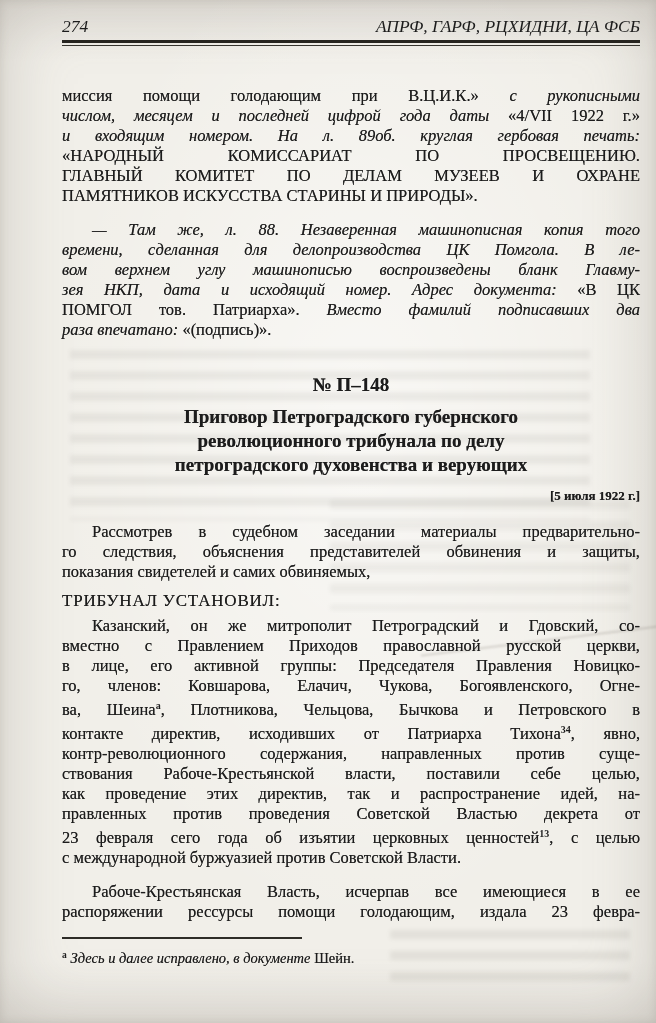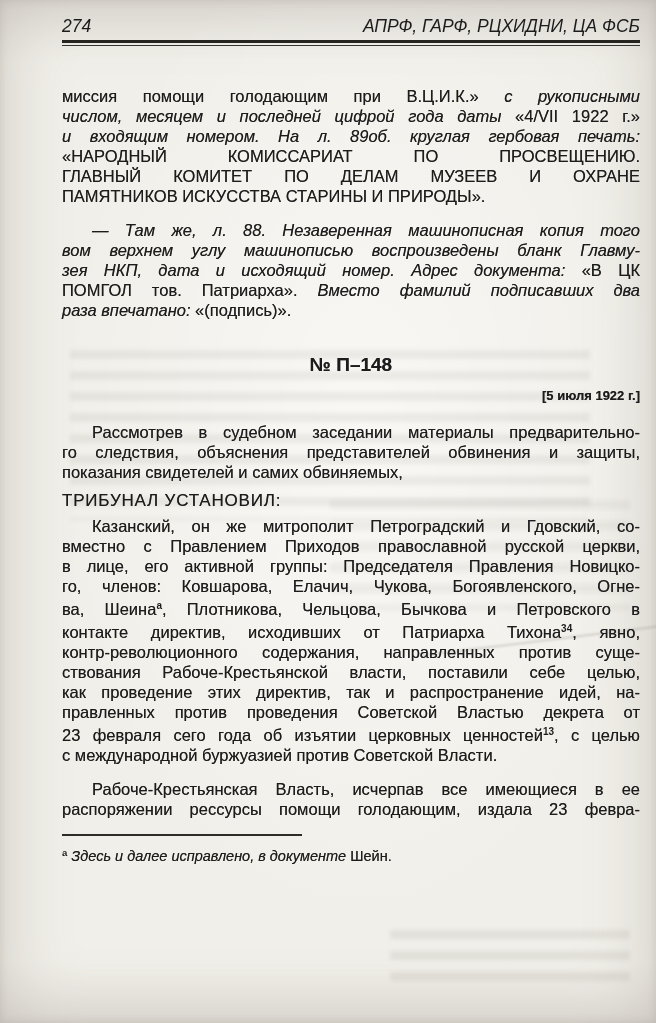--- a/index.html
+++ b/index.html
@@ -5,21 +5,21 @@
   html,body{margin:0;padding:0;background:#d9d6d0;}
   .page{
     position:relative;
     width:656px;height:1023px;
     margin:0 auto;
     background:
       radial-gradient(ellipse at 55% 42%, rgba(255,255,255,.55) 0%, rgba(255,255,255,0) 60%),
       linear-gradient(180deg, #e8e5df 0%, #f1efe9 6%, #f1efe9 94%, #e9e6e0 100%),
       #f0eee9;
     box-shadow: inset 0 0 70px rgba(110,104,92,.28), inset 0 0 10px rgba(110,104,92,.18);
-    font-family:Liberation Sans, sans-serif;
+    font-family:Liberation Serif, serif;
     color:#1c1c1c;
     overflow:hidden;
   }
   
   .bleed{position:absolute;pointer-events:none;filter:blur(2px);opacity:.09;
     background:repeating-linear-gradient(180deg, rgba(95,90,80,.9) 0 9px, rgba(95,90,80,0) 9px 21px);}
   .bleed-1{left:70px;top:350px;width:520px;height:170px;}
   .bleed-2{left:330px;top:500px;width:300px;height:110px;opacity:.07;}
   .bleed-3{left:390px;top:930px;width:240px;height:55px;opacity:.1;}
   .crease{position:absolute;pointer-events:none;left:420px;top:640px;width:240px;height:2px;
@@ -82,29 +82,35 @@
           <div class="para">
             <div class="line"><span class="s-r">миссия помощи голодающим при В.Ц.И.К.» </span><span class="s-i">с рукописными</span></div>
             <div class="line"><span class="s-i">числом, месяцем и последней цифрой года даты </span><span class="s-r">«4/VII 1922 г.»</span></div>
             <div class="line"><span class="s-i">и входящим номером. На л. 89об. круглая гербовая печать:</span></div>
             <div class="line"><span class="s-r">«НАРОДНЫЙ КОМИССАРИАТ ПО ПРОСВЕЩЕНИЮ.</span></div>
             <div class="line"><span class="s-r">ГЛАВНЫЙ КОМИТЕТ ПО ДЕЛАМ МУЗЕЕВ И ОХРАНЕ</span></div>
             <div class="line last"><span class="s-r">ПАМЯТНИКОВ ИСКУССТВА СТАРИНЫ И ПРИРОДЫ».</span></div>
           </div>
           <div class="para">
             <div class="line indent"><span class="s-i">— Там же, л. 88. Незаверенная машинописная копия того</span></div>
+            <div class="line"><span class="s-i">времени, сделанная для делопроизводства ЦК Помгола. В ле-</span></div>
             <div class="line"><span class="s-i">вом верхнем углу машинописью воспроизведены бланк Главму-</span></div>
             <div class="line"><span class="s-i">зея НКП, дата и исходящий номер. Адрес документа: </span><span class="s-r">«В ЦК</span></div>
             <div class="line"><span class="s-r">ПОМГОЛ тов. Патриарха». </span><span class="s-i">Вместо фамилий подписавших два</span></div>
             <div class="line last"><span class="s-i">раза впечатано: </span><span class="s-r">«(подпись)».</span></div>
           </div>
         </div>
 
       <div class="doc-number">№ П–148</div>
 
+      <div class="doc-title">
+        <div>Приговор Петроградского губернского</div>
+        <div>революционного трибунала по делу</div>
+        <div>петроградского духовенства и верующих</div>
+      </div>
 
       <div class="doc-date">[5 июля 1922 г.]</div>
 
       <div id="preamble" class="preamble">
           <div class="para">
             <div class="line indent"><span class="s-r">Рассмотрев в судебном заседании материалы предварительно-</span></div>
             <div class="line"><span class="s-r">го следствия, объяснения представителей обвинения и защиты,</span></div>
             <div class="line last"><span class="s-r">показания свидетелей и самих обвиняемых,</span></div>
           </div>
         </div>

